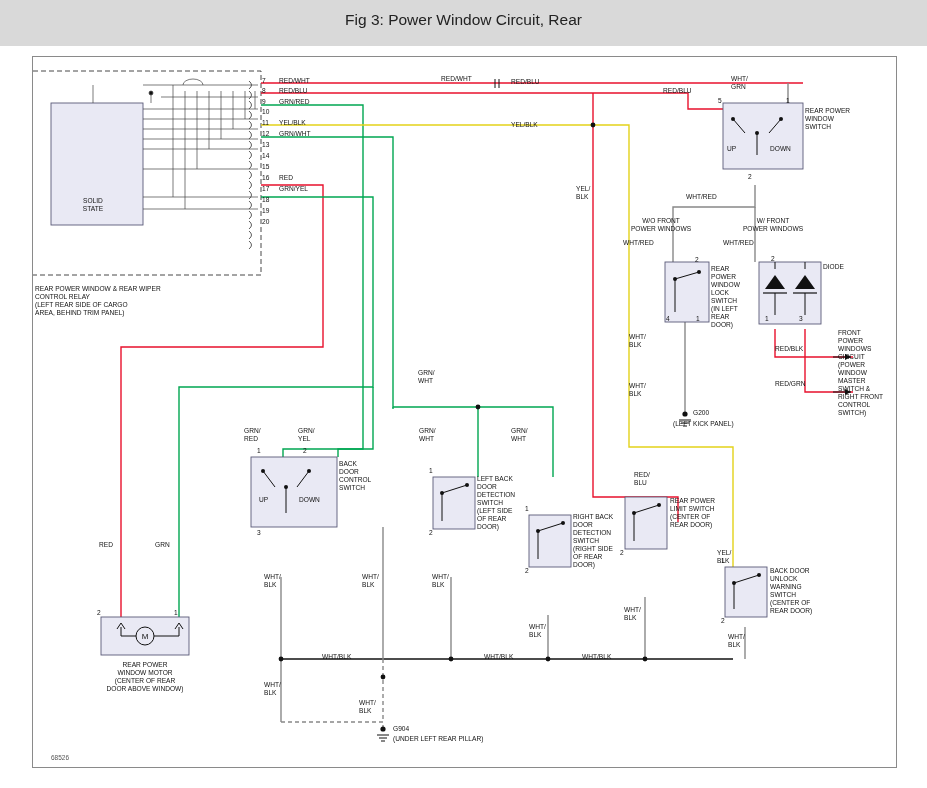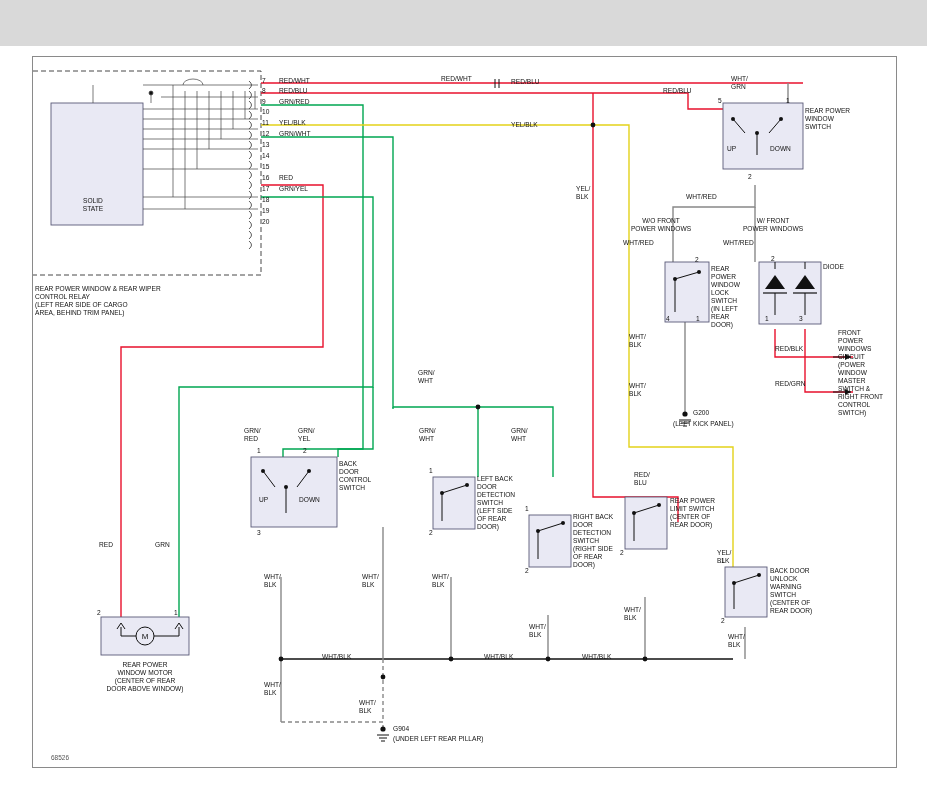--- a/index.html
+++ b/index.html
@@ -12,20 +12,21 @@
   .lbl{position:absolute;font-size:6.6px;color:#111;line-height:8px;white-space:pre;}
   .lbl.c{text-align:center;}
   #watermark{position:absolute;left:18px;top:697px;font-size:6.5px;color:#555;}
 </style>
 </head>
 <body>
 
 <div id="root">
 
   <div id="titlebar"></div>
+  <div id="title">Fig 3: Power Window Circuit, Rear</div>
 
   <div id="sheet">
 
     <svg id="diagram" viewBox="0 0 863 710">
       <defs>
         <marker id="arrow" markerWidth="7" markerHeight="7" refX="6" refY="3" orient="auto">
           <path d="M0,0 L6,3 L0,6 z" fill="#111"></path>
         </marker>
       </defs>
 

